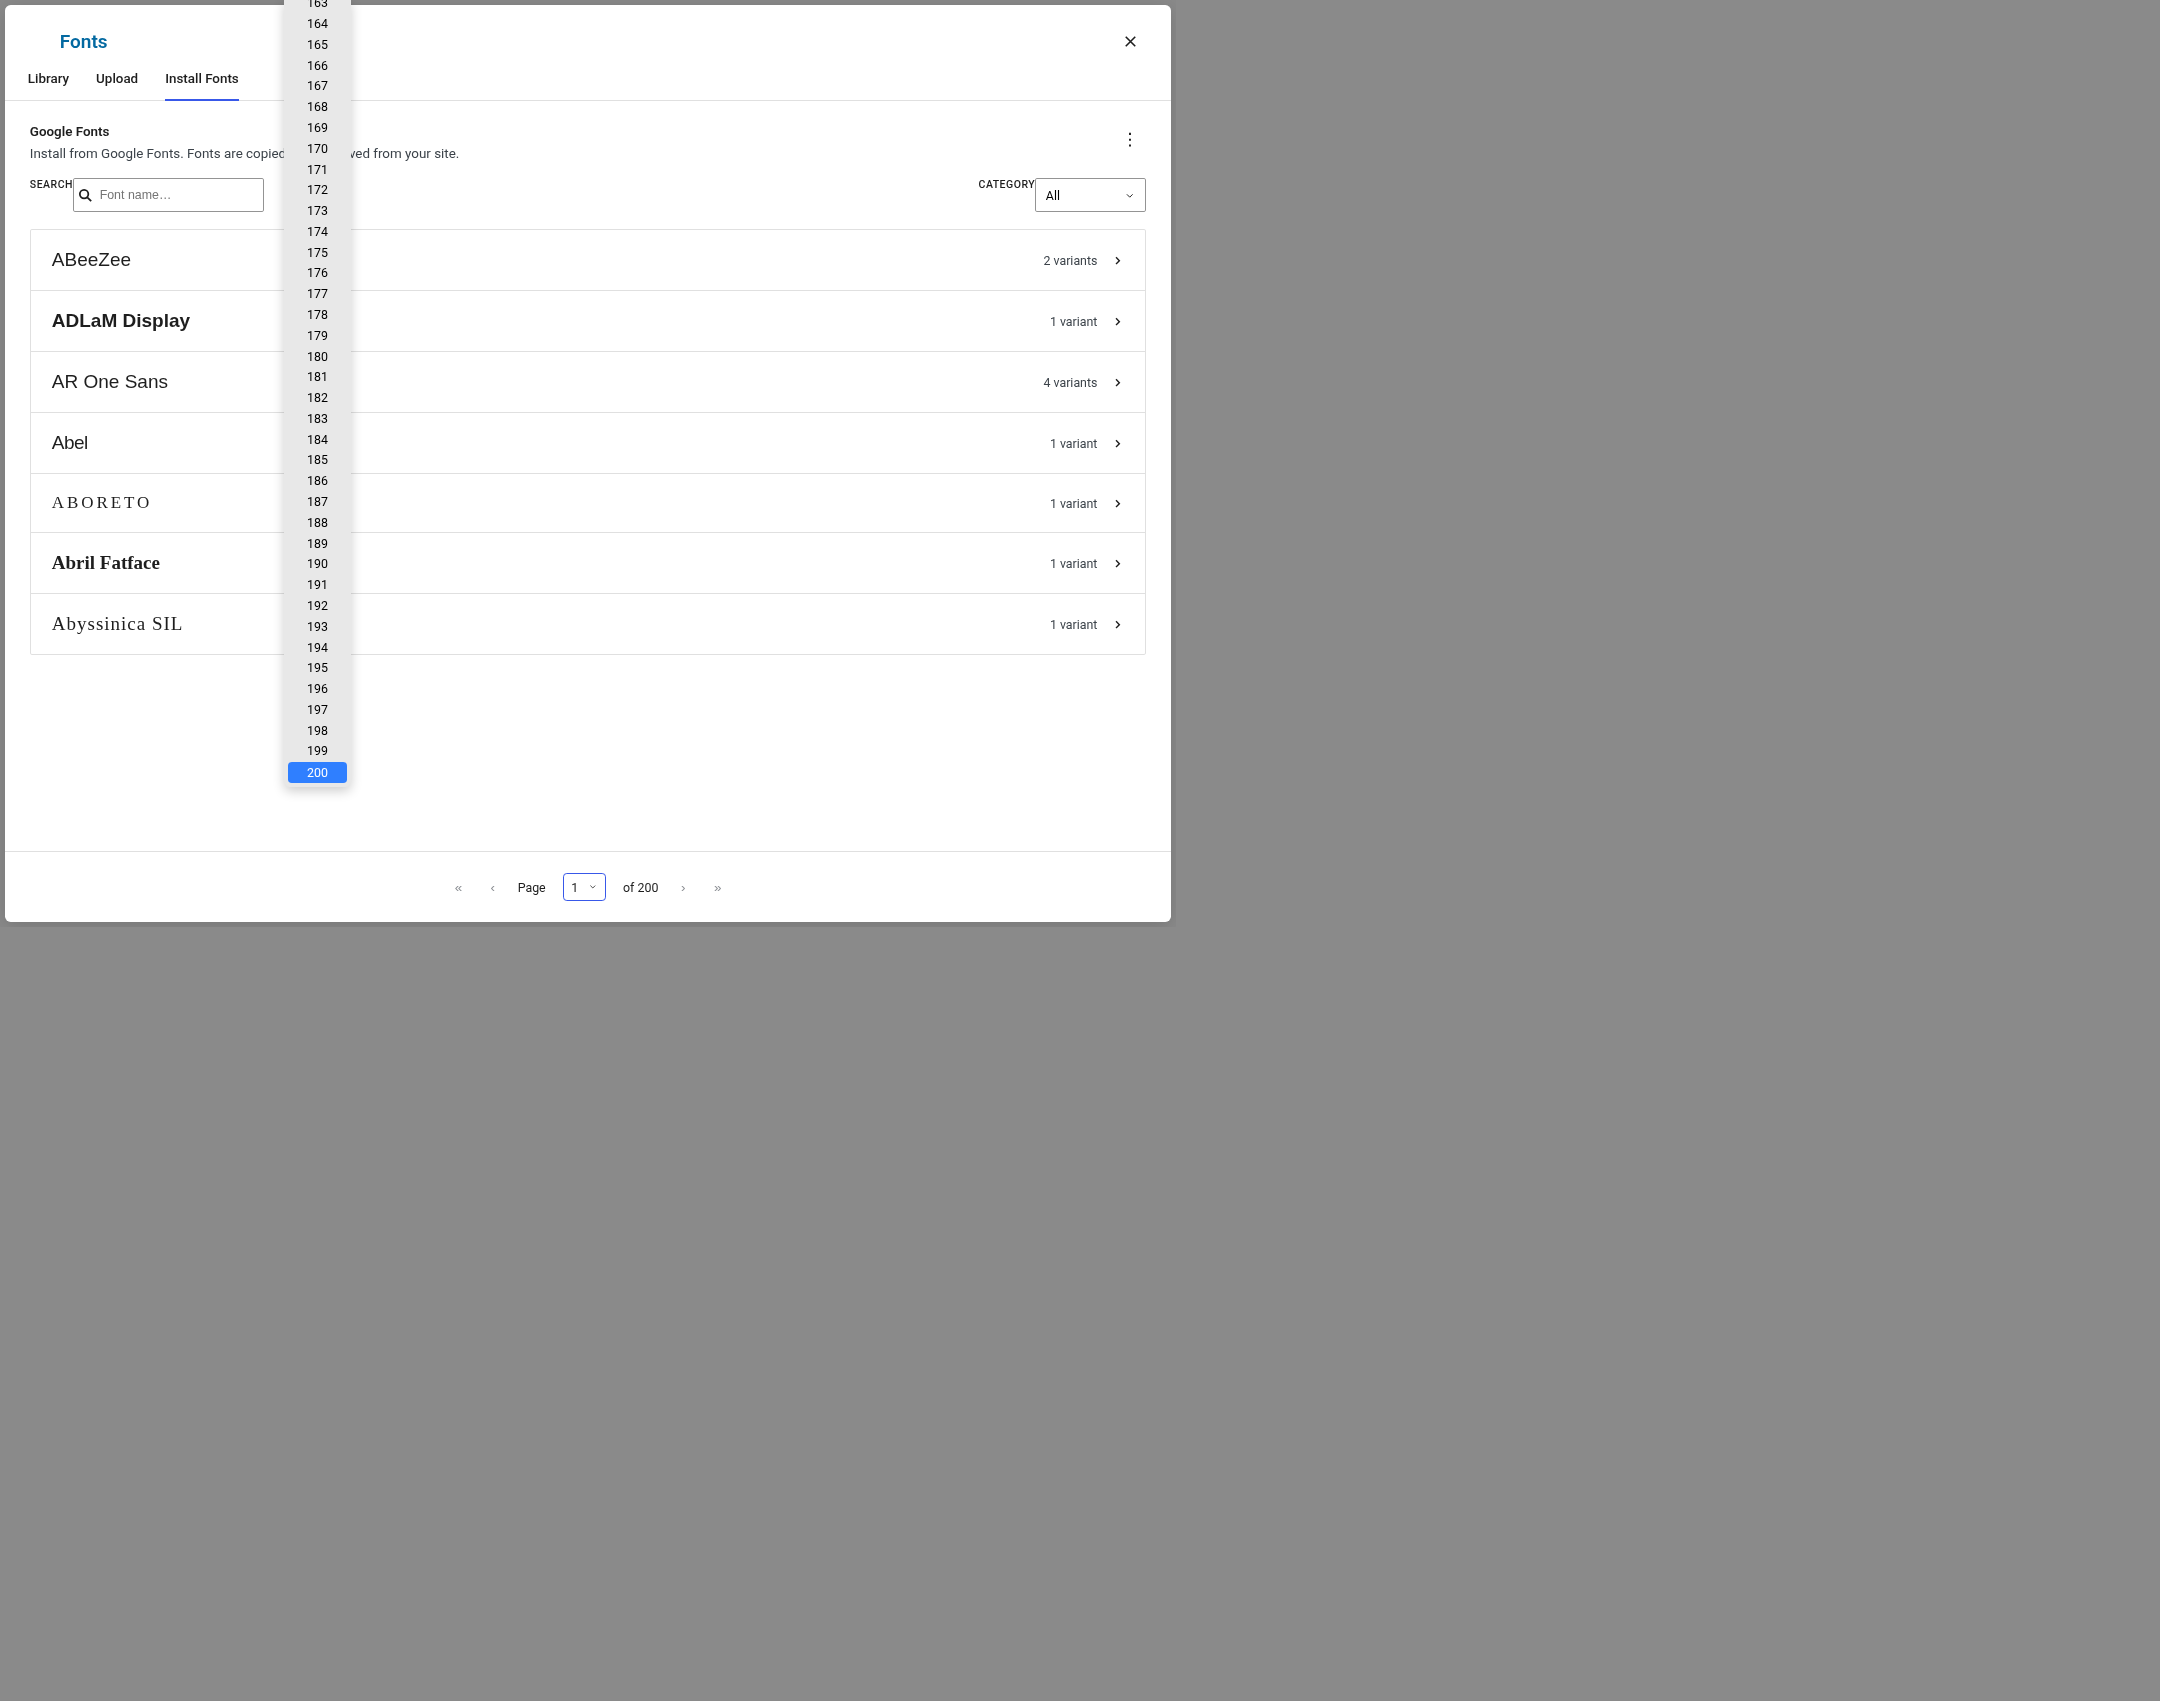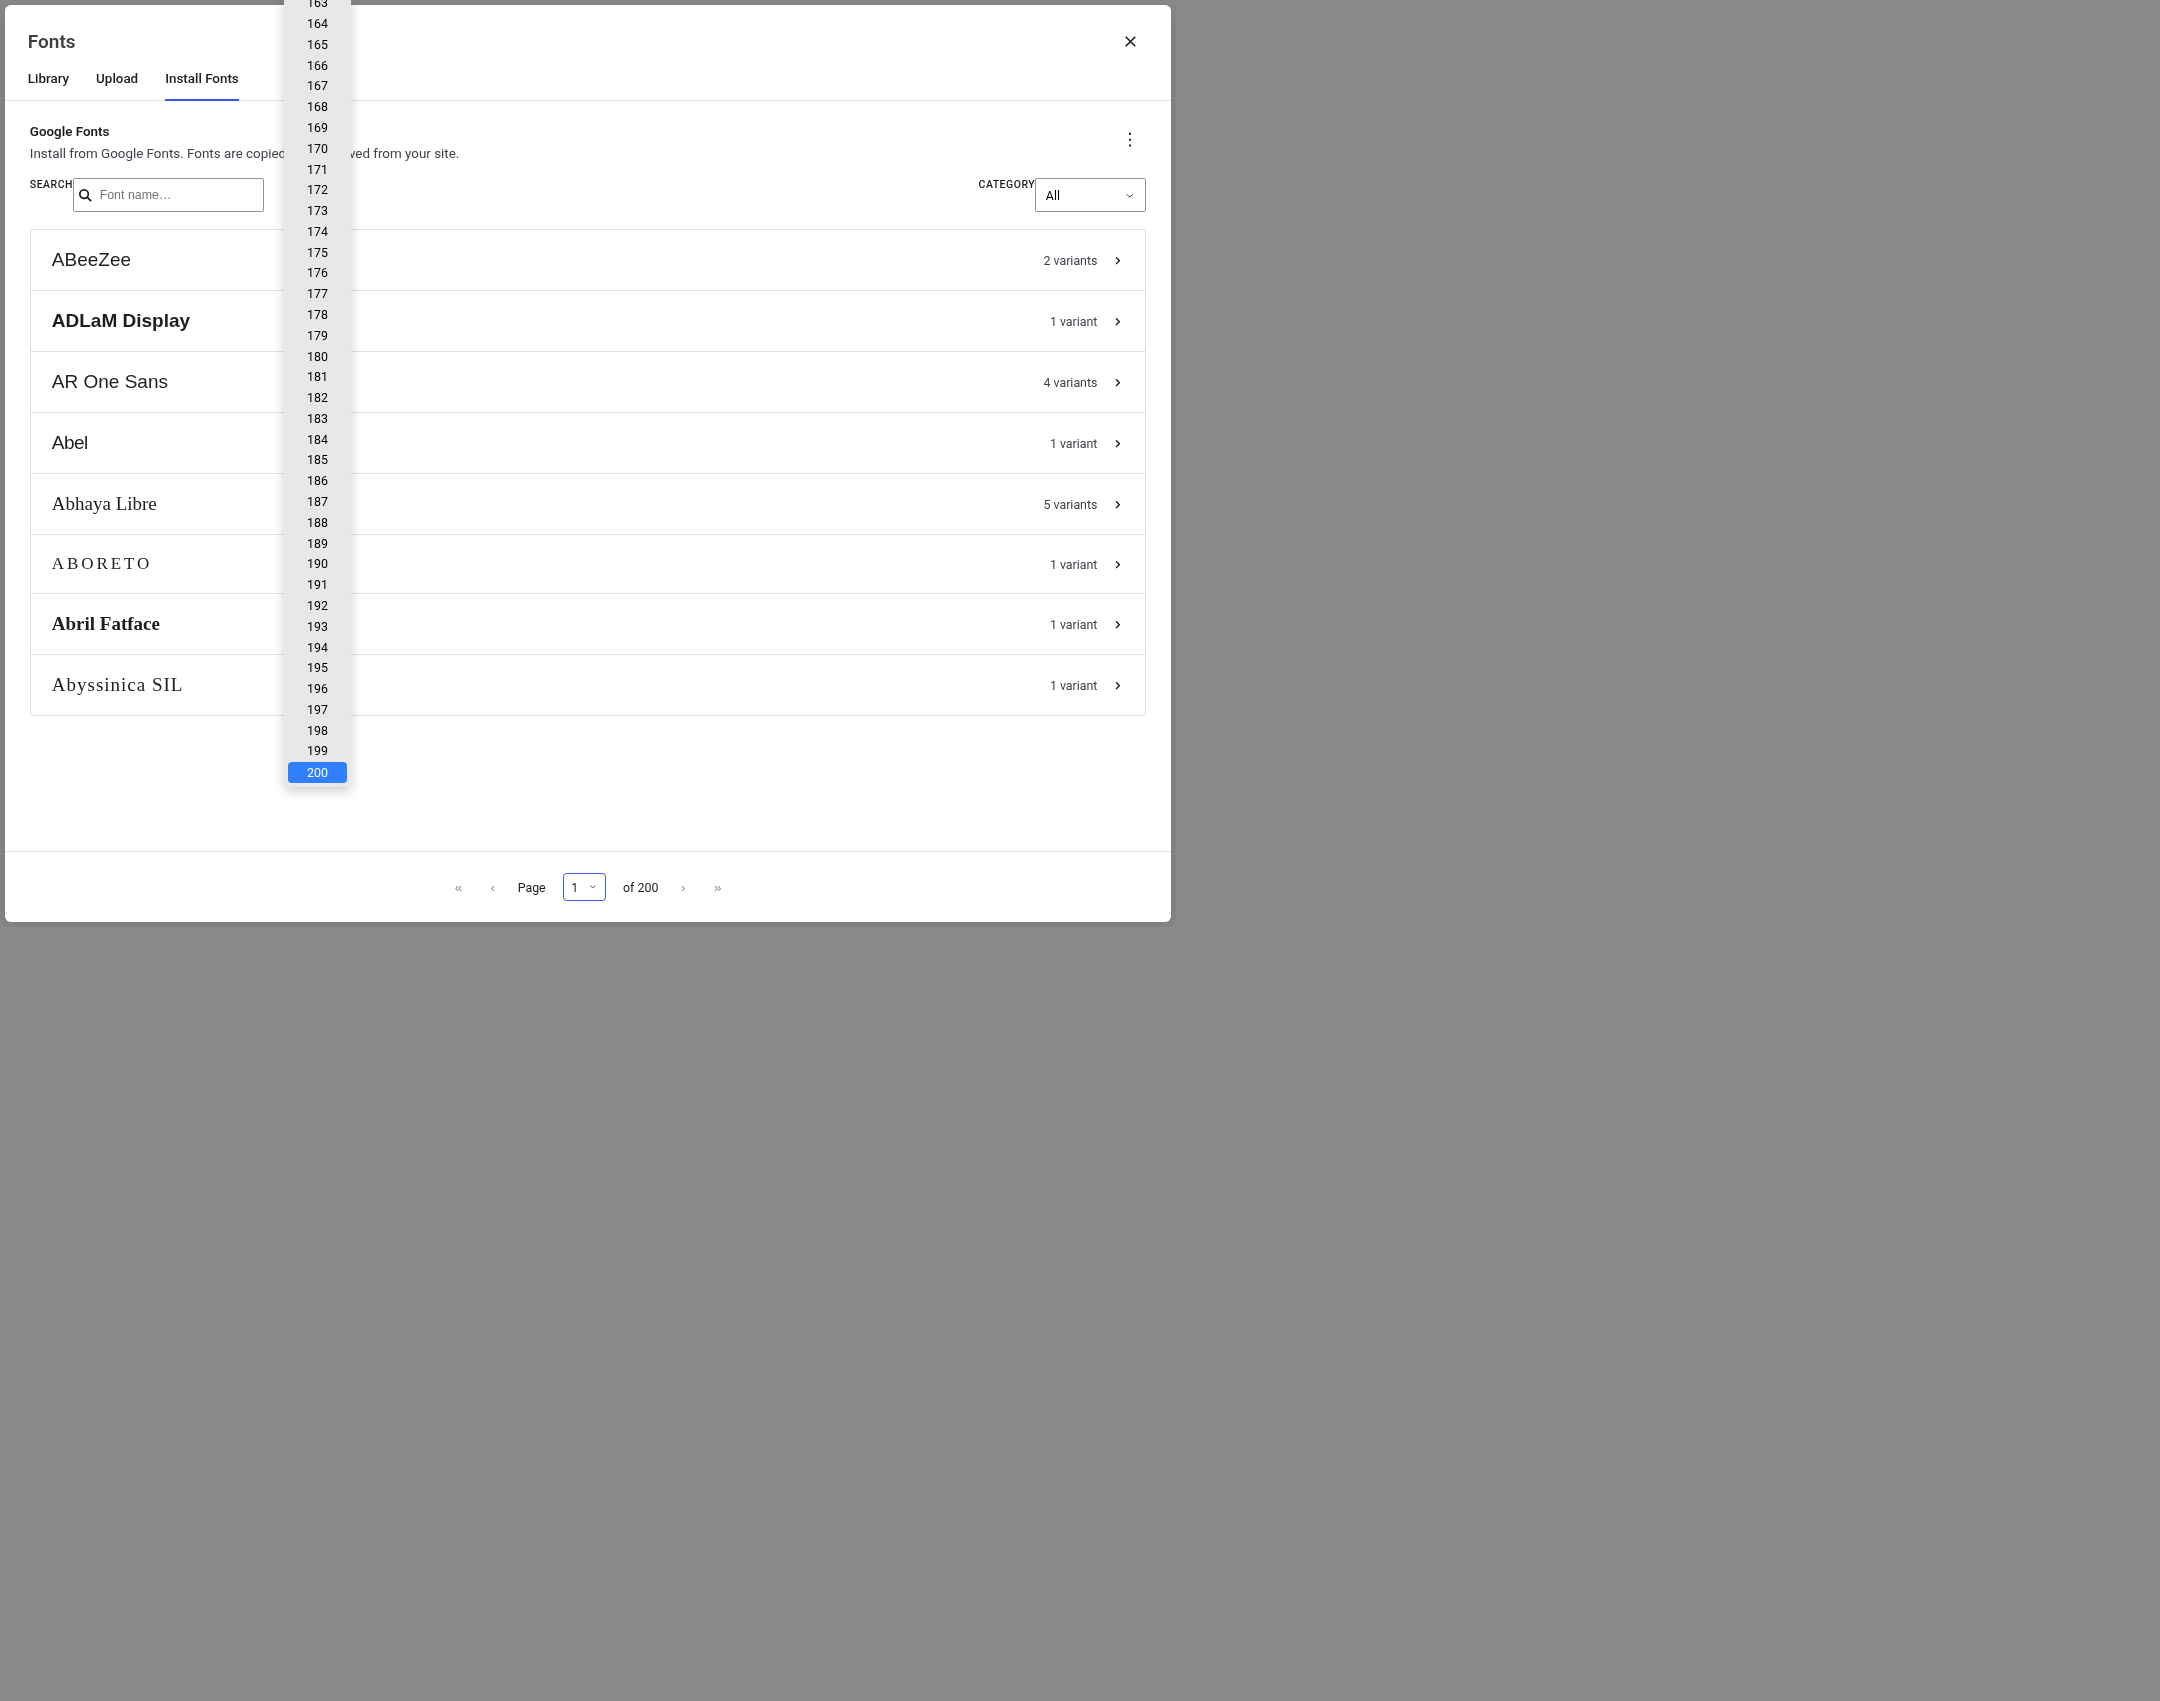--- a/index.html
+++ b/index.html
@@ -25,21 +25,22 @@
 }
 .modal-header {
   display: flex;
   justify-content: space-between;
   align-items: center;
   padding: 23px 27px 0 23px;
 }
 .modal-title {
   font-size: 19px;
   font-weight: 600;
-  color: #404040;
+  color: #0369a1;
+  margin-left: 32px;
 }
 .close-btn {
   background: none;
   border: none;
   cursor: pointer;
   padding: 3.8px;
   display: flex;
   align-items: center;
   justify-content: center;
 }
@@ -306,29 +307,20 @@
       <span>4 variants</span>
       <svg viewBox="0 0 24 24" fill="none" stroke="#1e1e1e" stroke-width="2.5">
               <path d="m9 18 6-6-6-6"></path>
             </svg>
     </span>
         </div>
         <div class="font-item">
     <span class="font-name fn-abel">Abel</span>
     <span class="font-meta">
       <span>1 variant</span>
-      <svg viewBox="0 0 24 24" fill="none" stroke="#1e1e1e" stroke-width="2.5">
-              <path d="m9 18 6-6-6-6"></path>
-            </svg>
-    </span>
-        </div>
-        <div class="font-item">
-    <span class="font-name fn-abhaya">Abhaya Libre</span>
-    <span class="font-meta">
-      <span>5 variants</span>
       <svg viewBox="0 0 24 24" fill="none" stroke="#1e1e1e" stroke-width="2.5">
               <path d="m9 18 6-6-6-6"></path>
             </svg>
     </span>
         </div>
         <div class="font-item">
     <span class="font-name fn-aboreto">Aboreto</span>
     <span class="font-meta">
       <span>1 variant</span>
       <svg viewBox="0 0 24 24" fill="none" stroke="#1e1e1e" stroke-width="2.5">

